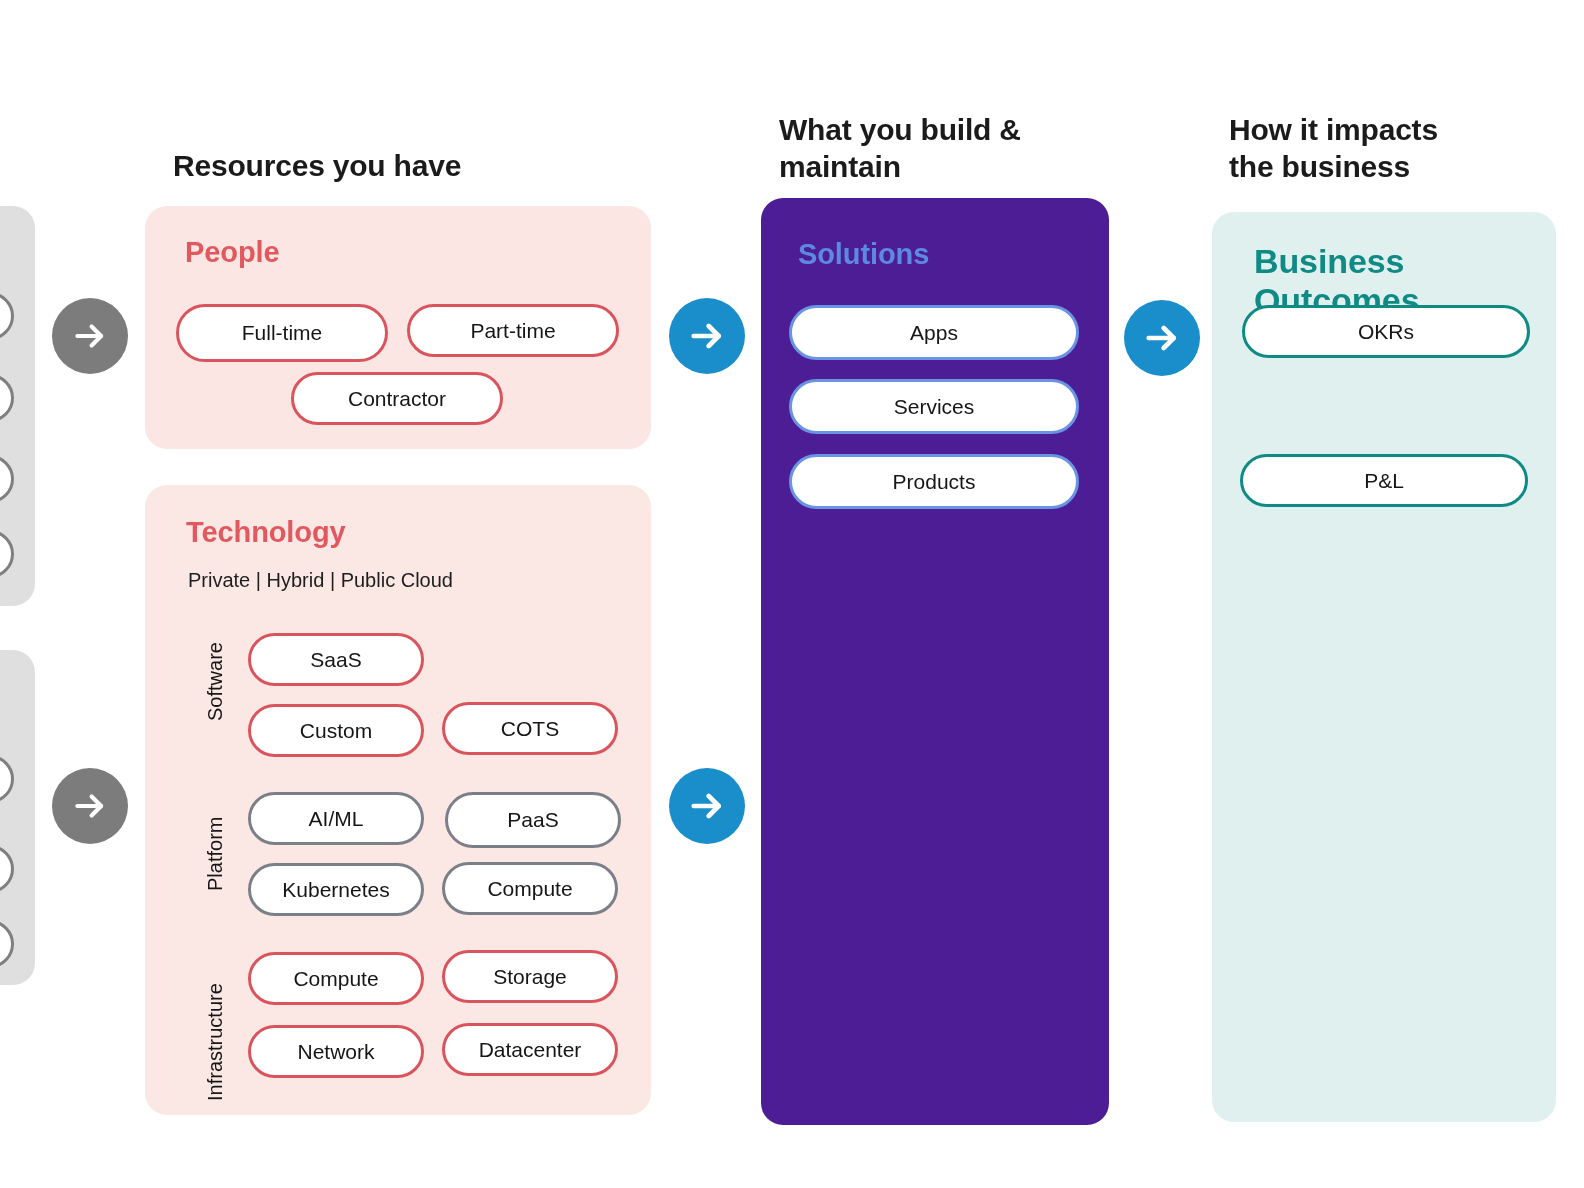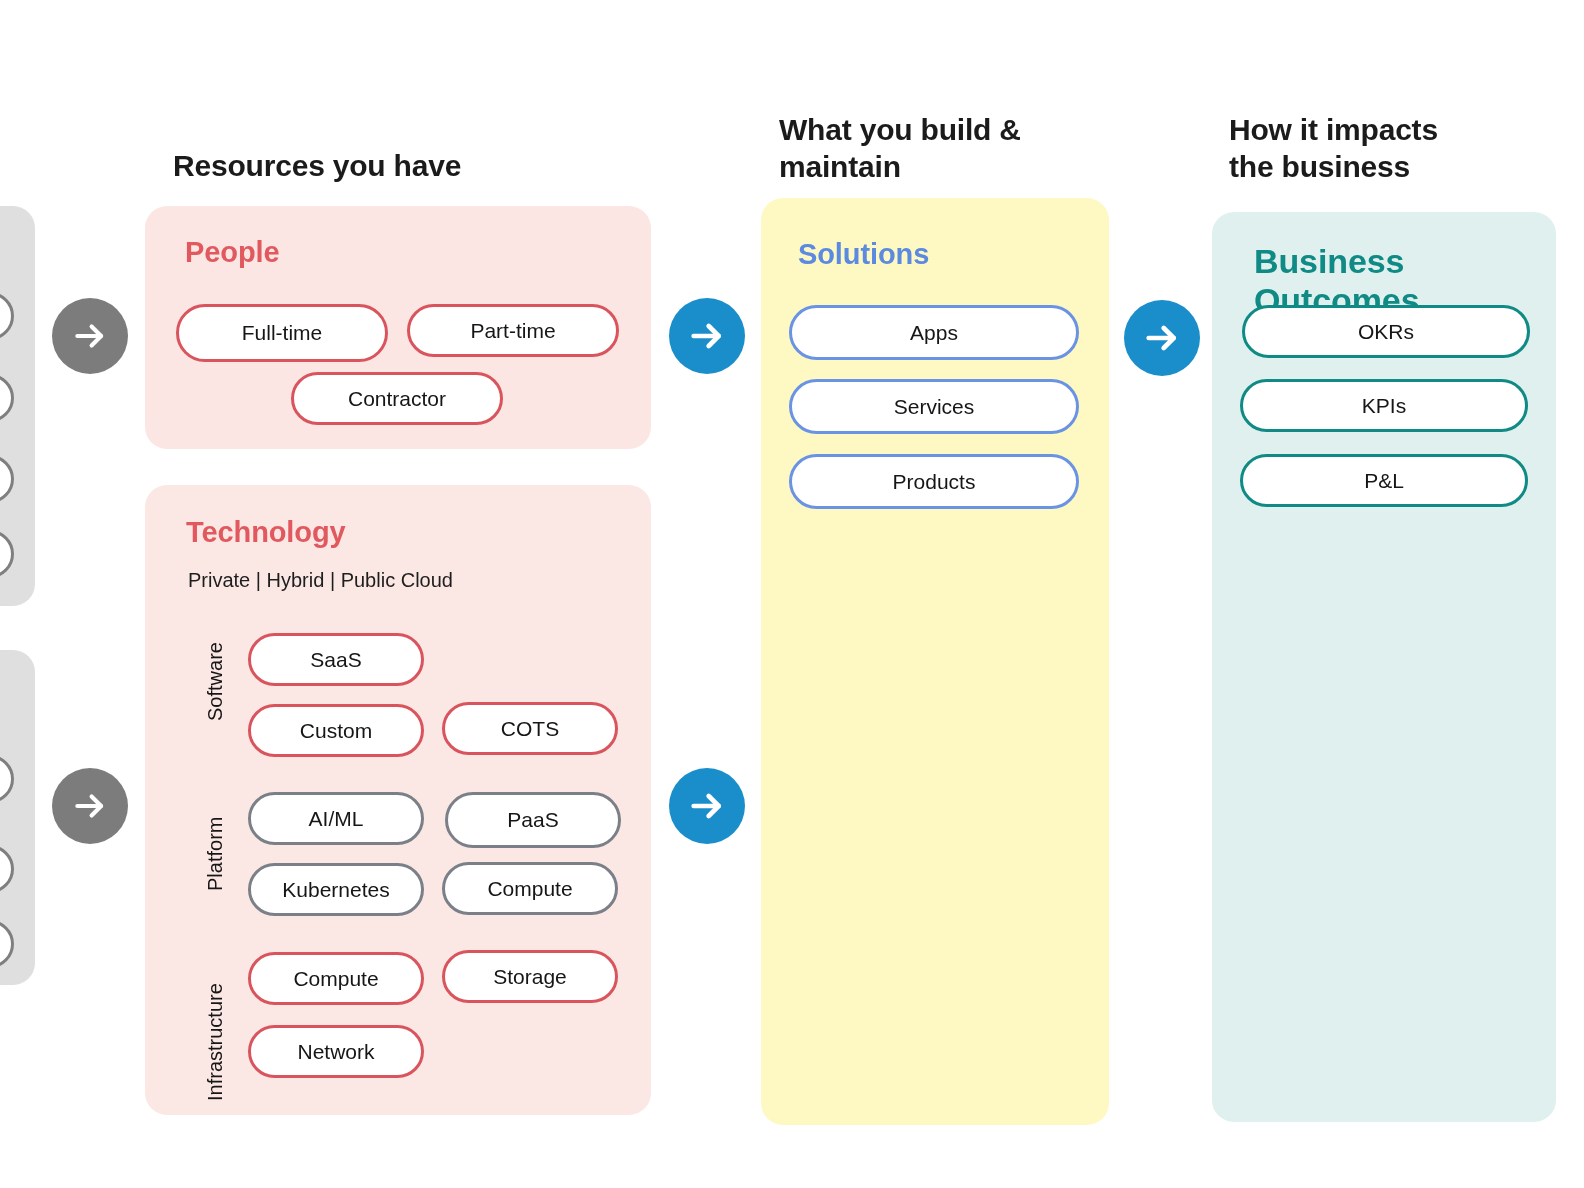--- a/index.html
+++ b/index.html
@@ -71,21 +71,21 @@
     position: absolute;
     left: 43px; top: 84px;
     font-size: 20px;
     color: #1e1e1e;
   }
 
   
   #panel-solutions {
     left: 761px; top: 198px;
     width: 348px; height: 927px;
-    background: #fef9c3;
+    background: #4c1d95;
   }
   #title-solutions {
     left: 37px; top: 40px;
     font-size: 29px;
     color: #5c8ae0;
   }
 
   
   #panel-outcomes {
     left: 1212px; top: 212px;
@@ -245,31 +245,31 @@
     <div class="pill pill-red" style="left:297px; top:217px; width:176px; height:53px;">COTS</div>
 
     <div class="pill pill-gray" style="left:103px; top:307px; width:176px; height:53px;">AI/ML</div>
     <div class="pill pill-gray" style="left:300px; top:307px; width:176px; height:56px;">PaaS</div>
     <div class="pill pill-gray" style="left:103px; top:378px; width:176px; height:53px;">Kubernetes</div>
     <div class="pill pill-gray" style="left:297px; top:377px; width:176px; height:53px;">Compute</div>
 
     <div class="pill pill-red" style="left:103px; top:467px; width:176px; height:53px;">Compute</div>
     <div class="pill pill-red" style="left:297px; top:465px; width:176px; height:53px;">Storage</div>
     <div class="pill pill-red" style="left:103px; top:540px; width:176px; height:53px;">Network</div>
+    <div class="pill pill-red" style="left:297px; top:538px; width:176px; height:53px;">Datacenter</div>
   </div>
 
   <div class="panel" id="panel-solutions">
     <div class="panel-title" id="title-solutions">Solutions</div>
 
     <div class="pill pill-blue" style="left:28px; top:107px; width:290px; height:55px;">Apps</div>
     <div class="pill pill-blue" style="left:28px; top:181px; width:290px; height:55px;">Services</div>
     <div class="pill pill-blue" style="left:28px; top:256px; width:290px; height:55px;">Products</div>
   </div>
 
   <div class="panel" id="panel-outcomes">
     <div class="panel-title" id="title-outcomes">Business Outcomes</div>
 
     <div class="pill pill-teal" style="left:30px; top:93px; width:288px; height:53px;">OKRs</div>
-    <div class="pill pill-teal" style="left:28px; top:167px; width:288px; height:53px;">KPIs</div>
     <div class="pill pill-teal" style="left:28px; top:242px; width:288px; height:53px;">P&amp;L</div>
   </div>
 
 </div>
 
 </body></html>

